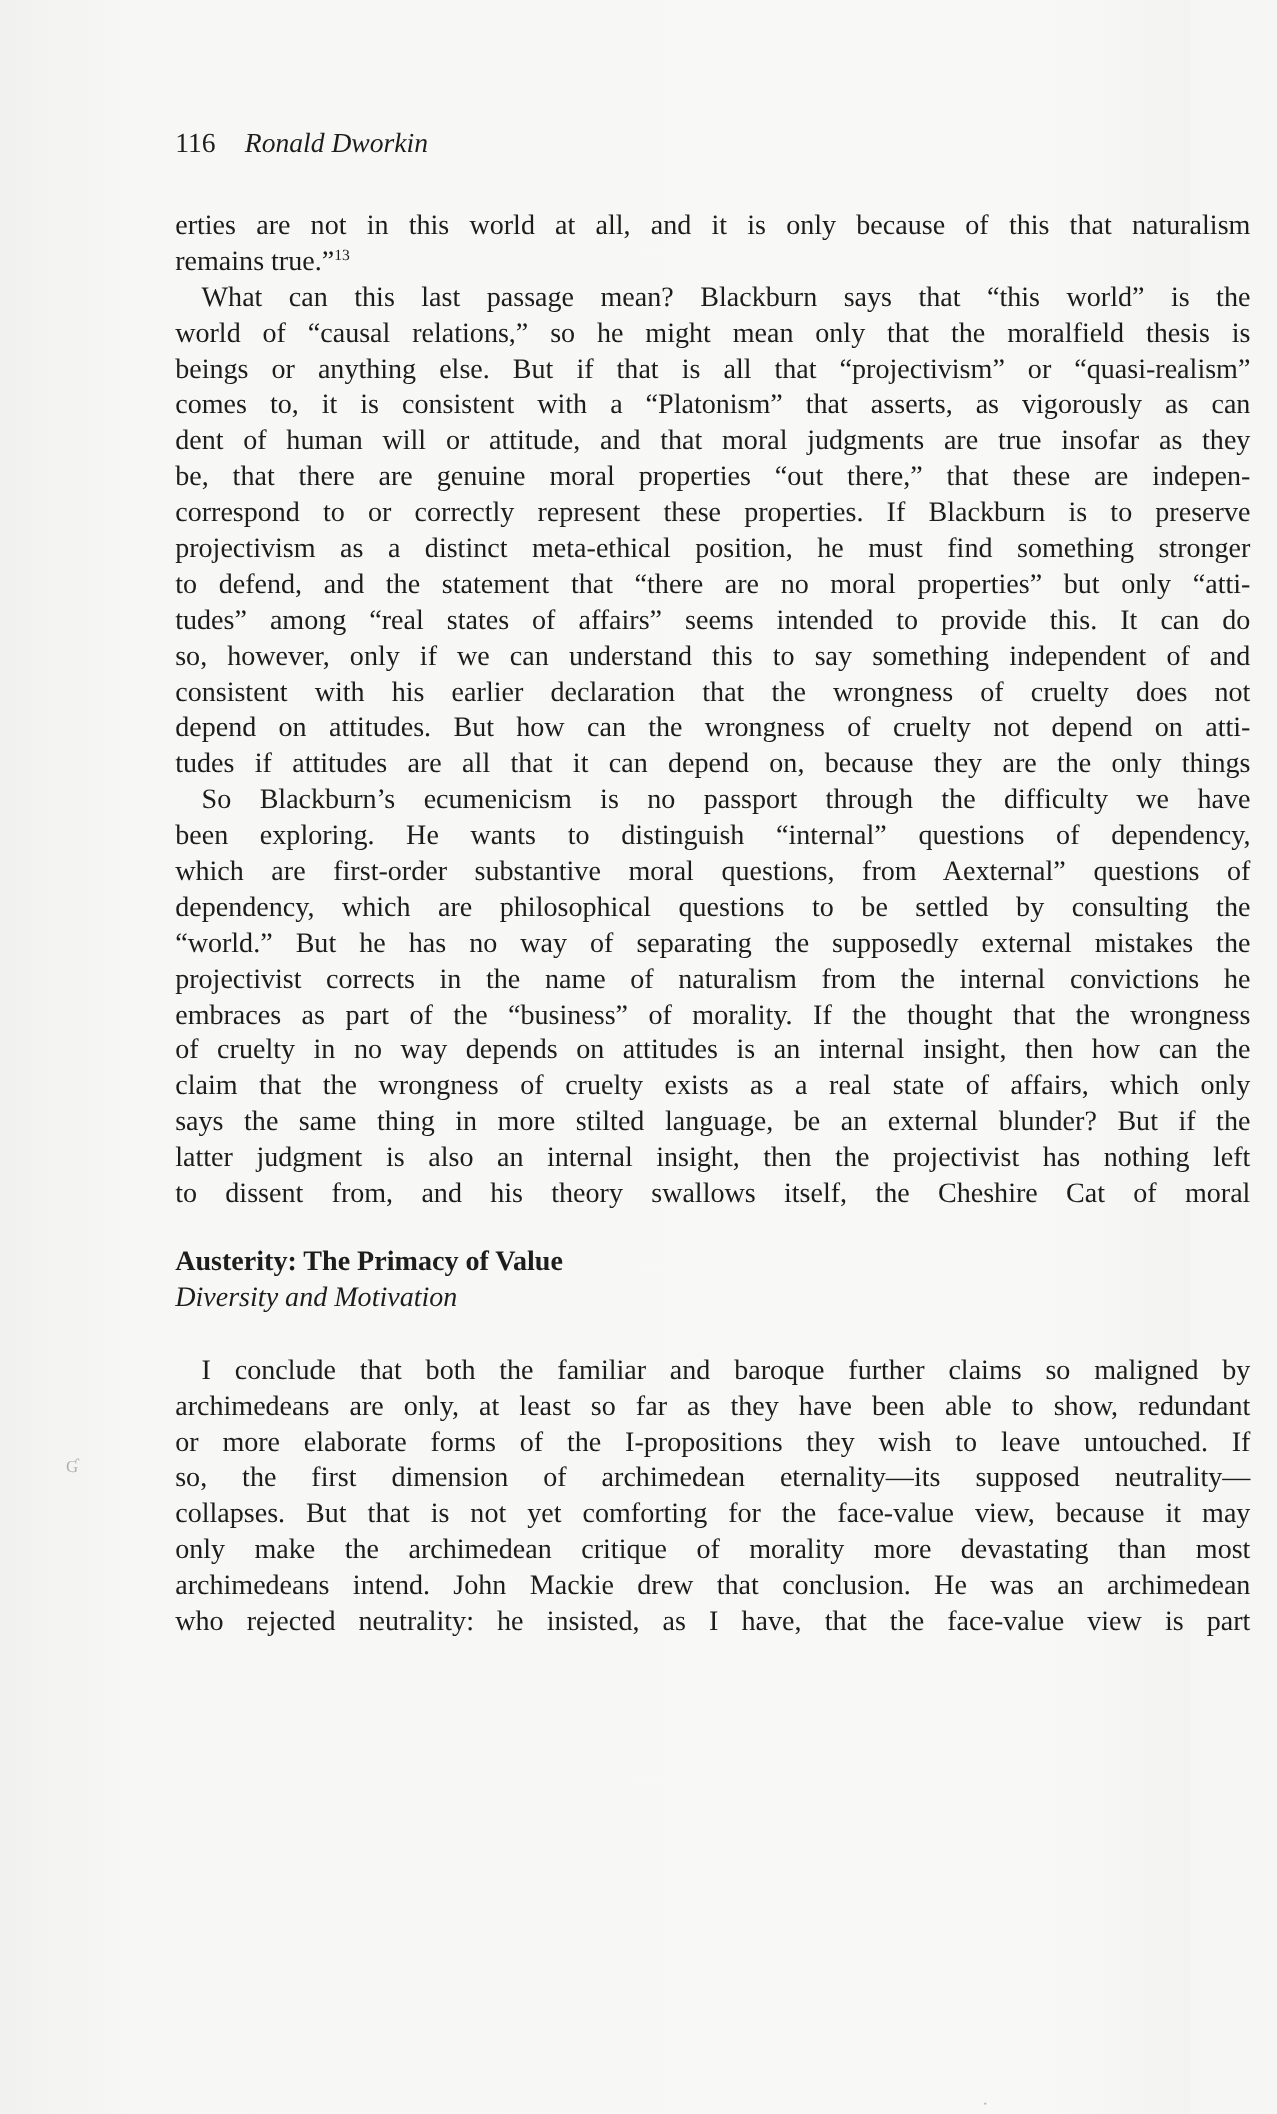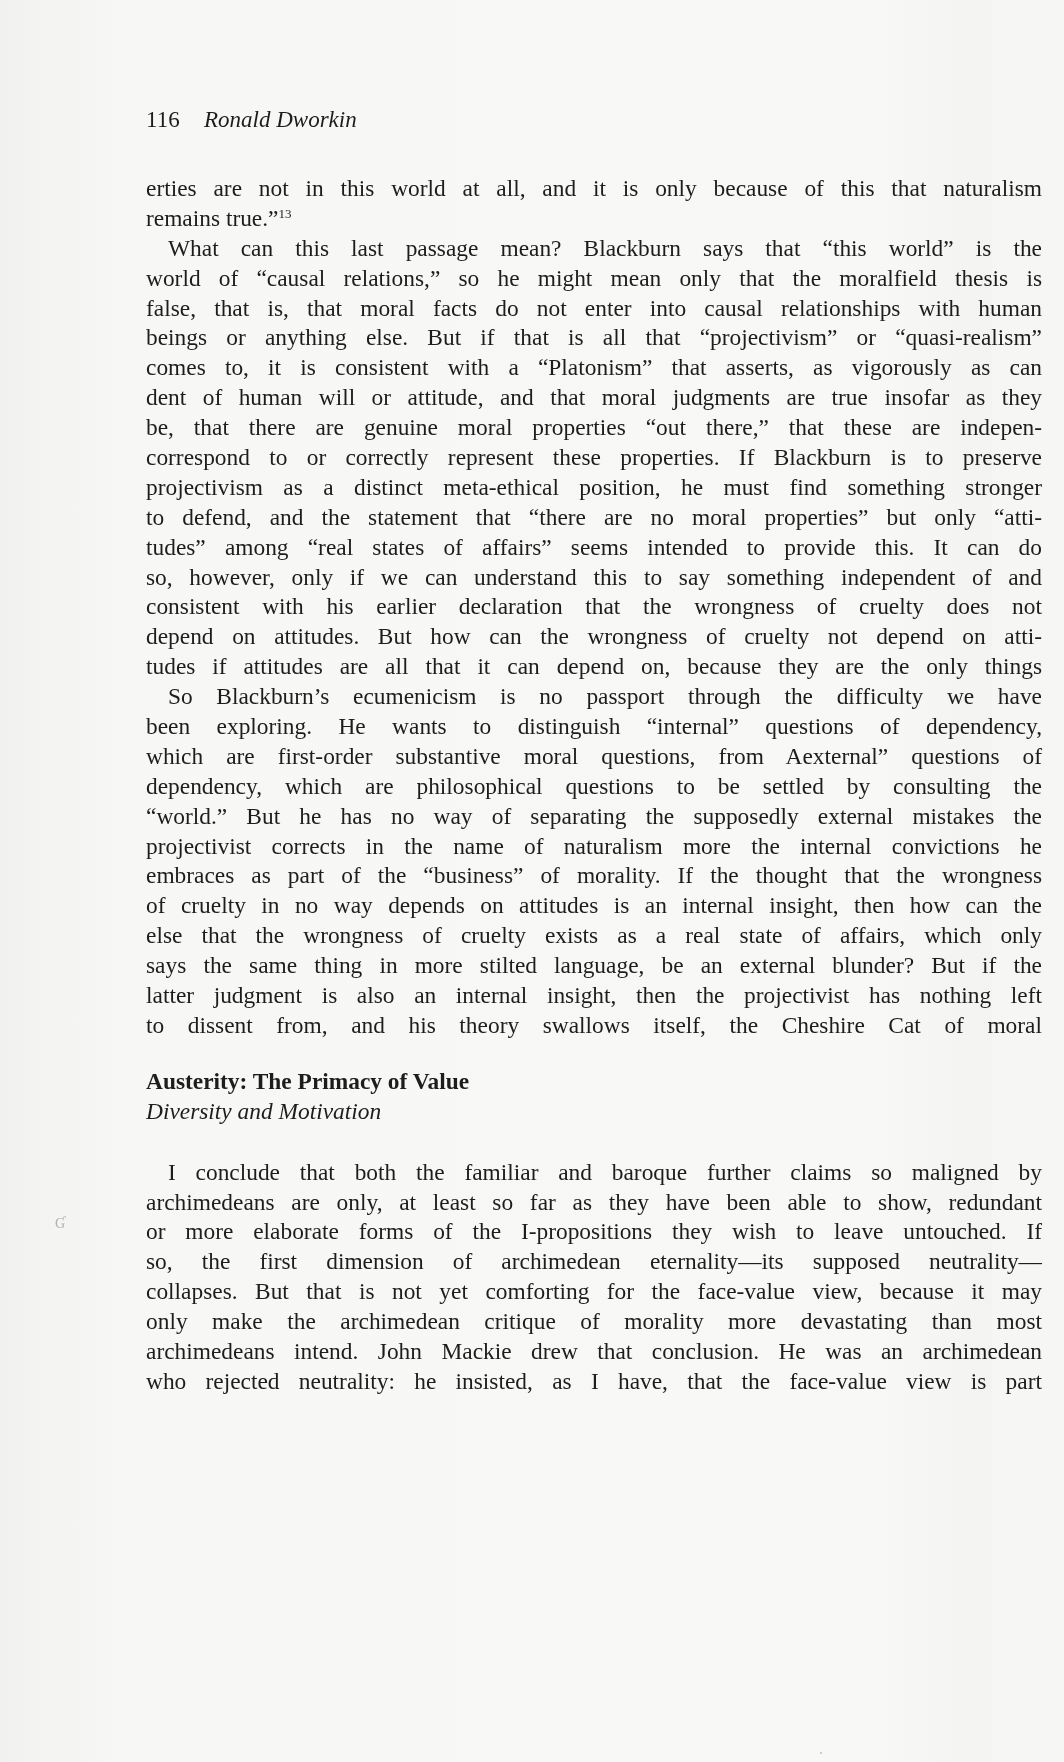--- a/index.html
+++ b/index.html
@@ -100,45 +100,44 @@
   <div class="text-block">
 
     <div>
       <span class="line">erties are not in this world at all, and it is only because of this that naturalism</span>
       <span class="line last"><span>remains true.”</span><sup class="fn">13</sup></span>
     </div>
 
     <div>
       <span class="line indent">What can this last passage mean? Blackburn says that “this world” is the</span>
       <span class="line">world of “causal relations,” so he might mean only that the moralfield thesis is</span>
-      <span class="line">false, that is, that moral facts do not enter into causal relationships with human</span>
       <span class="line">beings or anything else. But if that is all that “projectivism” or “quasi-realism”</span>
       <span class="line">comes to, it is consistent with a “Platonism” that asserts, as vigorously as can</span>
       <span class="line">dent of human will or attitude, and that moral judgments are true insofar as they</span>
       <span class="line">be, that there are genuine moral properties “out there,” that these are indepen-</span>
       <span class="line">correspond to or correctly represent these properties. If Blackburn is to preserve</span>
       <span class="line">projectivism as a distinct meta-ethical position, he must find something stronger</span>
       <span class="line">to defend, and the statement that “there are no moral properties” but only “atti-</span>
       <span class="line">tudes” among “real states of affairs” seems intended to provide this. It can do</span>
       <span class="line">so, however, only if we can understand this to say something independent of and</span>
       <span class="line">consistent with his earlier declaration that the wrongness of cruelty does not</span>
       <span class="line">depend on attitudes. But how can the wrongness of cruelty not depend on atti-</span>
       <span class="line">tudes if attitudes are all that it can depend on, because they are the only things</span>
     </div>
 
     <div>
       <span class="line indent">So Blackburn’s ecumenicism is no passport through the difficulty we have</span>
       <span class="line">been exploring. He wants to distinguish “internal” questions of dependency,</span>
       <span class="line">which are first-order substantive moral questions, from Aexternal” questions of</span>
       <span class="line">dependency, which are philosophical questions to be settled by consulting the</span>
       <span class="line">“world.” But he has no way of separating the supposedly external mistakes the</span>
-      <span class="line">projectivist corrects in the name of naturalism more the internal convictions he</span>
+      <span class="line">projectivist corrects in the name of naturalism from the internal convictions he</span>
       <span class="line">embraces as part of the “business” of morality. If the thought that the wrongness</span>
       <span class="line">of cruelty in no way depends on attitudes is an internal insight, then how can the</span>
-      <span class="line">else that the wrongness of cruelty exists as a real state of affairs, which only</span>
+      <span class="line">claim that the wrongness of cruelty exists as a real state of affairs, which only</span>
       <span class="line">says the same thing in more stilted language, be an external blunder? But if the</span>
       <span class="line">latter judgment is also an internal insight, then the projectivist has nothing left</span>
       <span class="line">to dissent from, and his theory swallows itself, the Cheshire Cat of moral</span>
     </div>
 
     <div class="heading-gap"></div>
 
     <div>
       <span class="section-head">Austerity: The Primacy of Value</span>
       <span class="sub-head">Diversity and Motivation</span>

